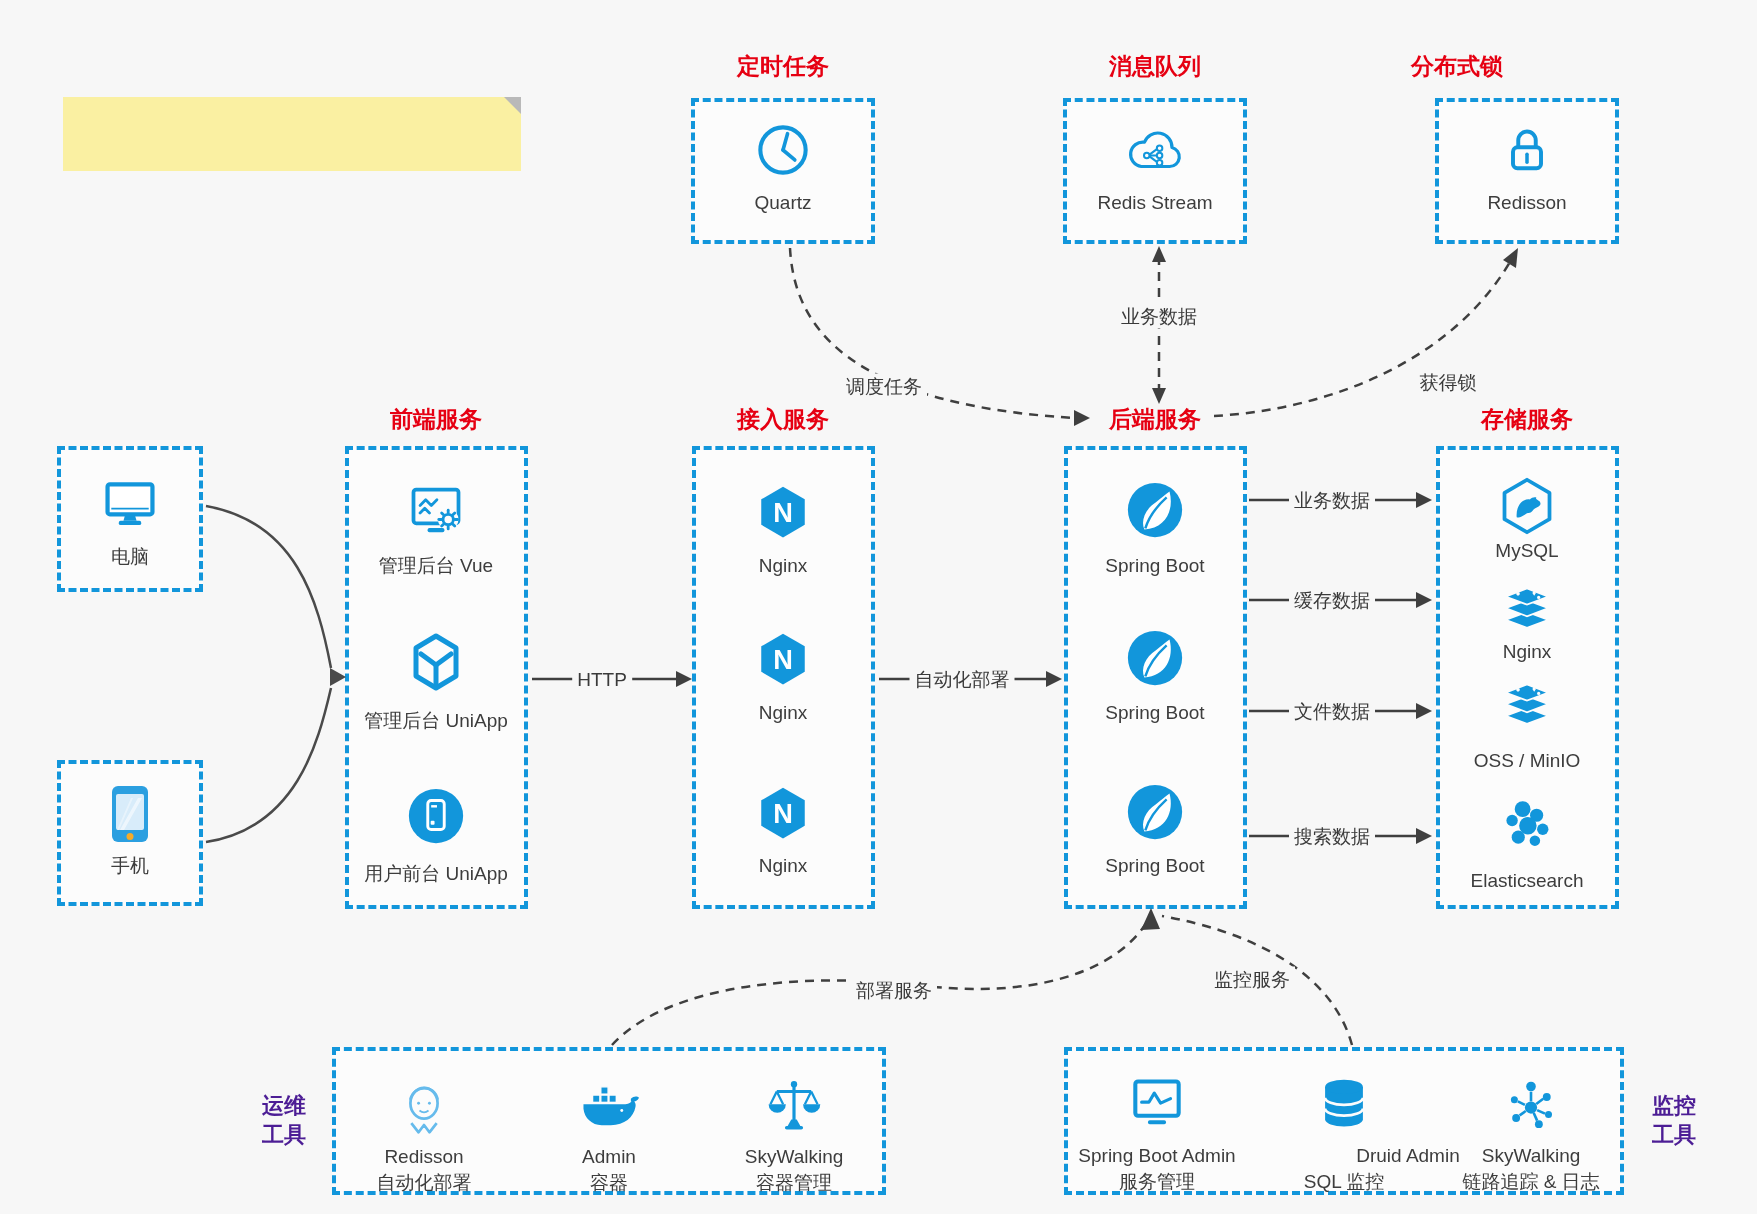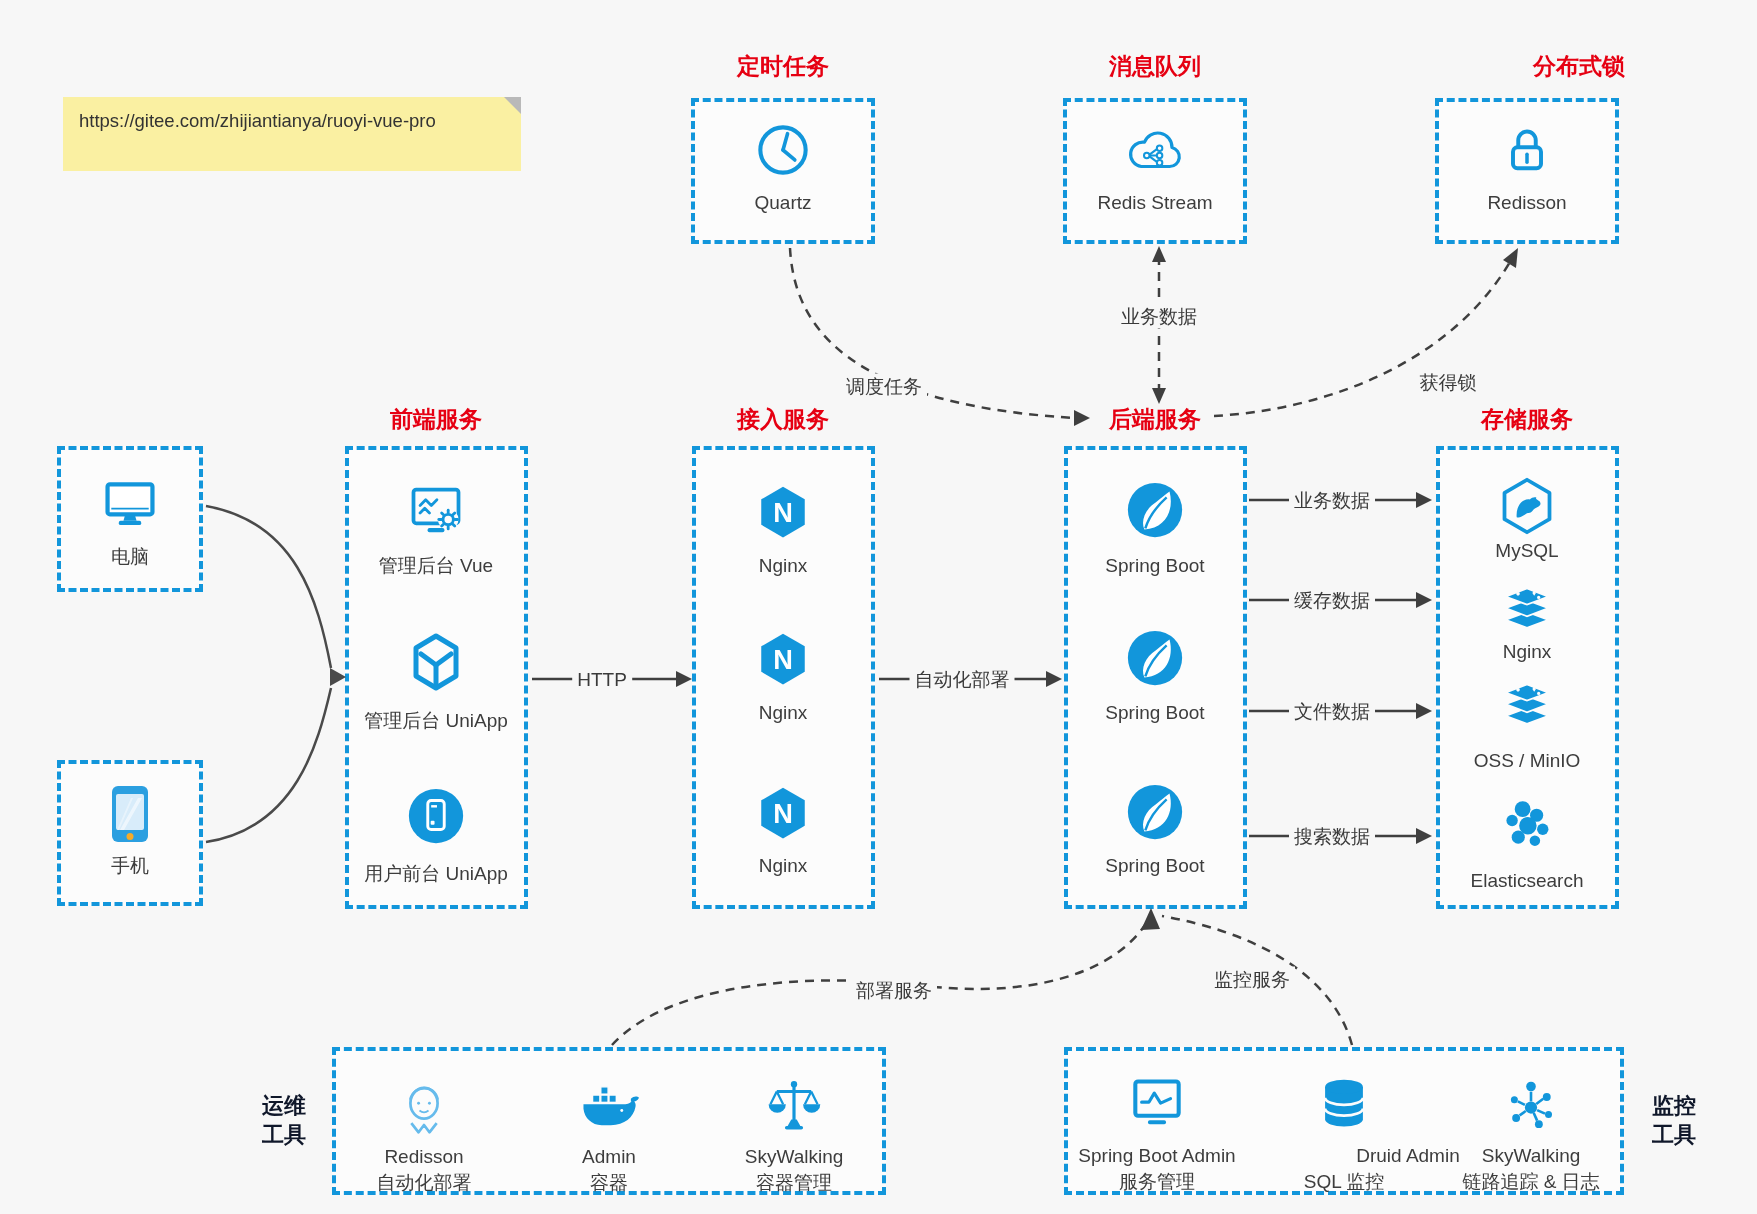--- a/index.html
+++ b/index.html
@@ -2,21 +2,21 @@
 <html><head>
 <meta charset="utf-8">
 <style>
   html,body{margin:0;padding:0;background:#f7f7f7;}
   .canvas{position:relative;width:1757px;height:1214px;background:#f7f7f7;
     font-family:"Liberation Sans","DejaVu Sans",sans-serif;overflow:hidden;}
   .overlay{position:absolute;left:0;top:0;pointer-events:none;}
   .dbox{position:absolute;border:4px dashed #1296db;background:#fcfcfc;box-sizing:border-box;}
   .ctr{position:absolute;transform:translate(-50%,-50%);white-space:nowrap;}
   .gtitle{font-size:23px;font-weight:bold;color:#e60012;}
-  .gtitle2{font-size:22px;font-weight:bold;color:#0f172a;text-align:center;line-height:29px;}
+  .gtitle2{font-size:22px;font-weight:bold;color:#4c1d95;text-align:center;line-height:29px;}
   .nlabel{font-size:19px;color:#3d3d3d;}
   .elabel{font-size:19px;color:#3a3a3a;background:#f7f7f7;padding:0 5px;line-height:25px;}
   .icon{line-height:0;}
   .note{position:absolute;left:63px;top:97px;width:458px;height:74px;background:#faf0a2;
     box-sizing:border-box;padding:11px 16px;font-size:18.5px;color:#333;line-height:26px;}
   .note-fold{position:absolute;top:0;right:0;width:0;height:0;
     border-top:17px solid #b9b9b9;border-left:17px solid transparent;}
 </style>
 </head>
 <body>
@@ -63,27 +63,26 @@
       <polygon points="330,668 346,677 330,686" fill="#4a4a4a"></polygon>
       <polygon points="1074,410 1090,418 1074,426"></polygon>
       <polygon points="1152,262 1159,246 1166,262"></polygon>
       <polygon points="1152,388 1159,404 1166,388"></polygon>
       <polygon points="1518,248 1516,268 1503,260"></polygon>
       <polygon points="1141,930 1151,908 1160,929"></polygon>
     </g>
   </svg>
 
   <div class="note">
-    <div>https://gitee.com/zhijiantianya/ruoyi-vue-pro</div>
     <div class="note-fold"></div>
   </div>
 
   <div class="ctr gtitle" style="left:783px;top:66px">定时任务</div>
   <div class="ctr gtitle" style="left:1155px;top:66px">消息队列</div>
-  <div class="ctr gtitle" style="left:1579px;top:66px">分布式锁</div>
+  <div class="ctr gtitle" style="left:1457px;top:66px">分布式锁</div>
   <div class="ctr gtitle" style="left:436px;top:419px">前端服务</div>
   <div class="ctr gtitle" style="left:783px;top:419px">接入服务</div>
   <div class="ctr gtitle" style="left:1155px;top:419px">后端服务</div>
   <div class="ctr gtitle" style="left:1527px;top:419px">存储服务</div>
   <div class="ctr gtitle2" style="left:284px;top:1120px">
     <div>运维</div>
     <div>工具</div>
   </div>
   <div class="ctr gtitle2" style="left:1674px;top:1120px">
     <div>监控</div>

